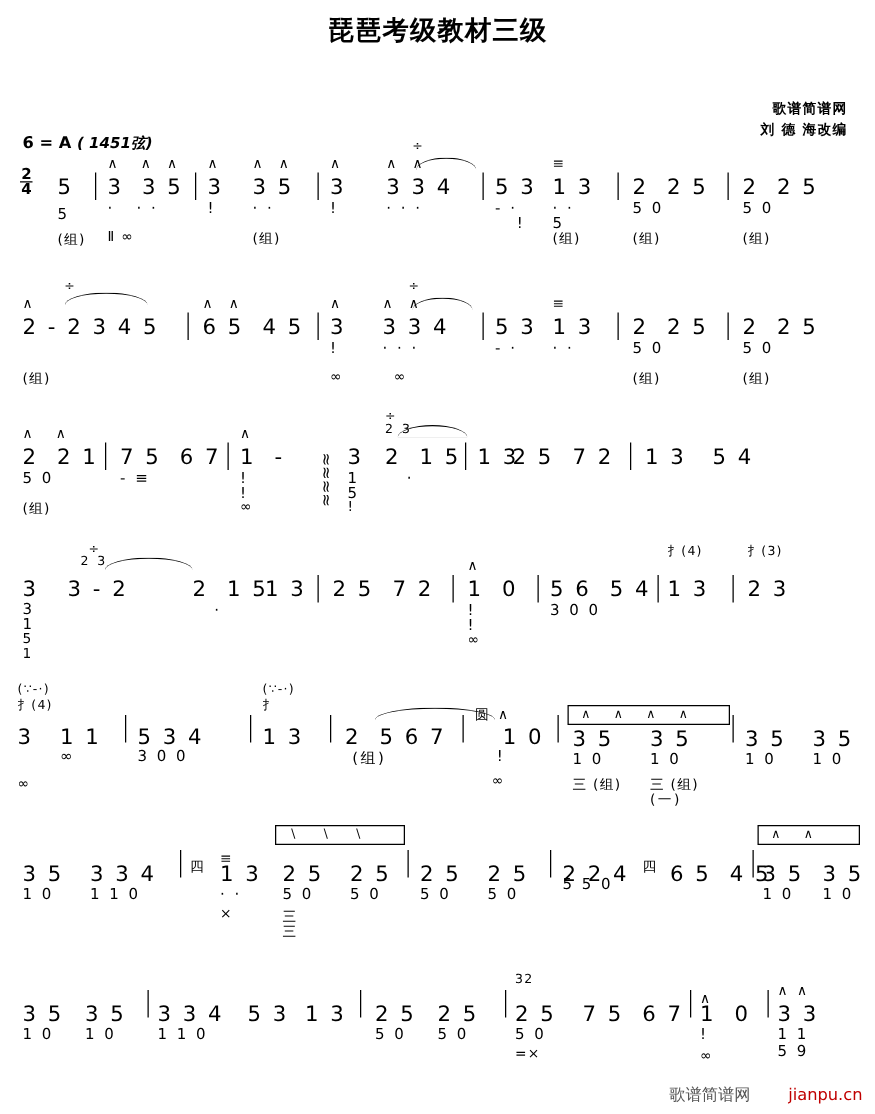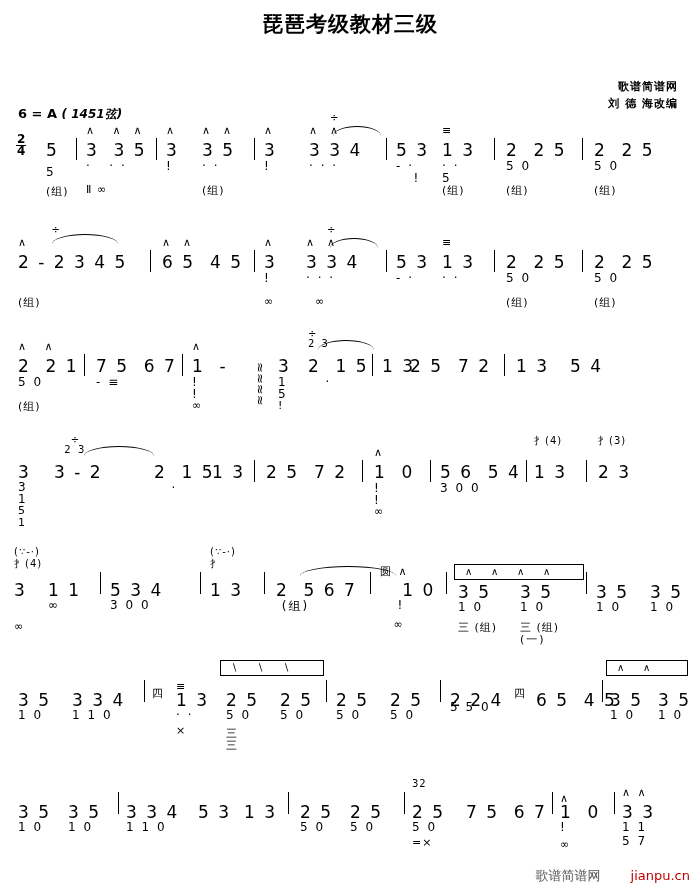--- a/index.html
+++ b/index.html
@@ -691,21 +691,21 @@
       <div class="notes" style="top:22px;">1&nbsp;&nbsp;0</div>
       <div class="under1" style="top:40px;">!</div>
       <div class="fing" style="top:58px;">∞</div>
     </div>
     <div class="barline" style="left:600px;"></div>
 
     <div class="measure" style="left:608px;">
       <div class="above" style="top:6px;">∧ ∧</div>
       <div class="notes" style="top:22px;">3 3</div>
       <div class="under1" style="top:40px;">1 1</div>
-      <div class="under2" style="top:54px;">5 7</div>
+      <div class="under2" style="top:54px;">5 9</div>
     </div>
   </div>
 
   <div class="watermark">
     <span>歌谱简谱网</span>
     <span class="red">jianpu.cn</span>
   </div>
 
 </div>
 

